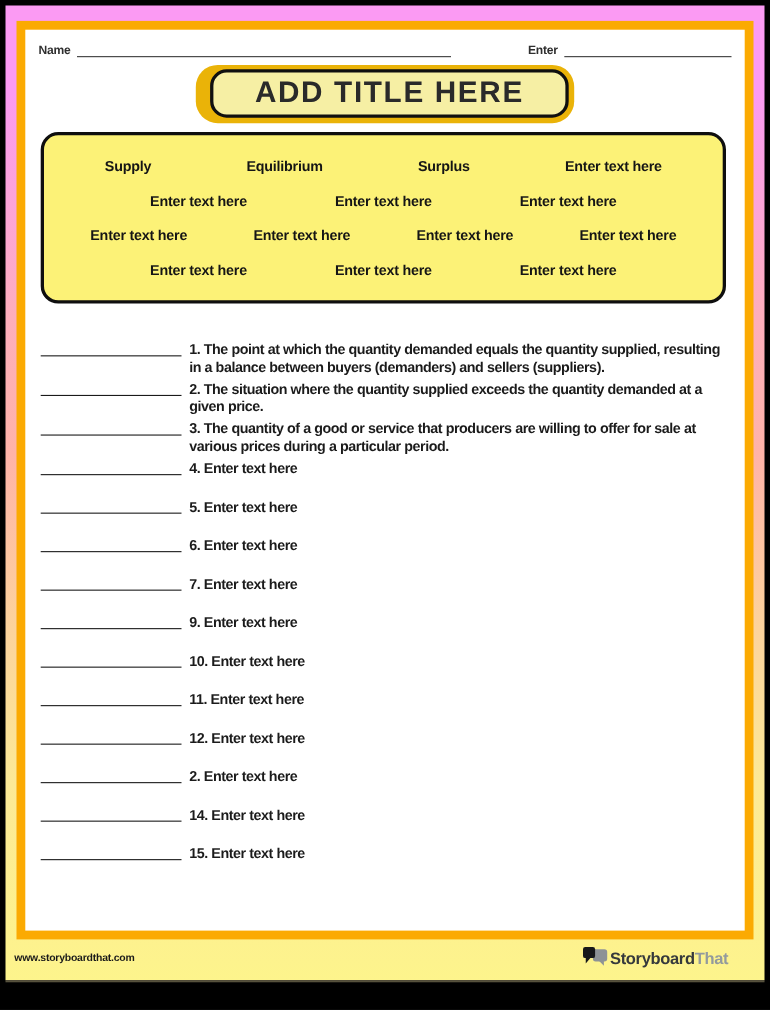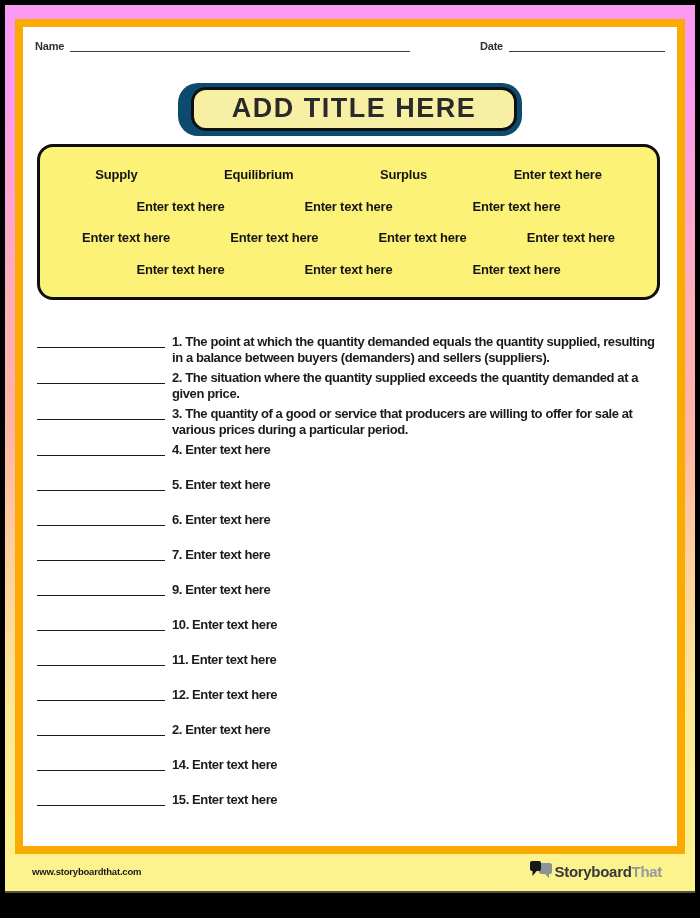--- a/index.html
+++ b/index.html
@@ -20,21 +20,21 @@
   .nd-label { font-size:11px; font-weight:bold; color:#2f2f2f; letter-spacing:-0.2px; }
   .nd-line { border-bottom:1.5px solid #3a3a3a; height:12px; }
   .name-group { display:flex; width:375px; }
   .name-group .nd-line { flex:1; margin-left:6px; }
   .spacer { flex:1; }
   .date-group { display:flex; width:185px; }
   .date-group .nd-line { flex:1; margin-left:6px; }
 
   
   .title-row { display:flex; justify-content:center; margin-top:7px; }
-  .title-outer { background:#0c4a6e; border-radius:20px; padding:4px 5px 5px 13px;margin-top:24px; }
+  .title-outer { background:#eab308; border-radius:20px; padding:4px 5px 5px 13px; }
   .title-inner {
     background:#f6efa4; border:3.5px solid #101010; border-radius:15px;
     padding:3px 38px 4px 38px; font-size:27px; font-weight:bold;
     letter-spacing:1.5px; color:#2a2a2a; white-space:nowrap;
   }
 
   .directions { margin:6px 0 0 2px; font-size:11px; font-weight:bold; color:#222; letter-spacing:-0.2px; }
 
   
   .word-bank {
@@ -48,42 +48,42 @@
   .wb-word { font-size:13px; font-weight:bold; color:#151515; letter-spacing:-0.2px; white-space:nowrap; }
 
   
   .q-list { margin:34px 0 0 2px; }
   .q-item { display:flex; align-items:flex-start; margin-bottom:19px; }
   .q-item.wrapped { margin-bottom:4px; }
   .q-blank { width:128px; min-width:128px; height:14px; border-bottom:1.6px solid #1a1a1a; margin-right:7px; }
   .q-text { font-size:13px; font-weight:bold; color:#1b1b1b; line-height:16px; max-width:500px; letter-spacing:-0.4px; }
 
   
-  .footer { height:37px; display:flex; align-items:center; justify-content:space-between; padding:0 33px 2px 27px; }
+  .footer { height:37px; display:flex; align-items:center; justify-content:space-between; padding:0 33px 2px 8px; }
   .footer-url { font-size:9.5px; font-weight:bold; color:#1a1a1a; letter-spacing:-0.2px; }
   .logo { display:flex; align-items:center; gap:2px; }
   .logo-text { font-size:15px; font-weight:600; letter-spacing:-0.3px; }
   .logo-text .dark { color:#35393c; }
   .logo-text .grey { color:#939a9d; }
 </style>
 </head>
 <body>
 
 <div class="page">
   <div class="frame">
     <div class="content">
 
       <div class="nd-row">
         <div class="name-group">
           <span class="nd-label">Name</span>
           <span class="nd-line"></span>
         </div>
         <div class="spacer"></div>
         <div class="date-group">
-          <span class="nd-label">Date</span>
+          <span class="nd-label">Enter</span>
           <span class="nd-line"></span>
         </div>
       </div>
 
       <div class="title-row">
         <div class="title-outer">
           <div class="title-inner">ADD TITLE HERE</div>
         </div>
       </div>
 

